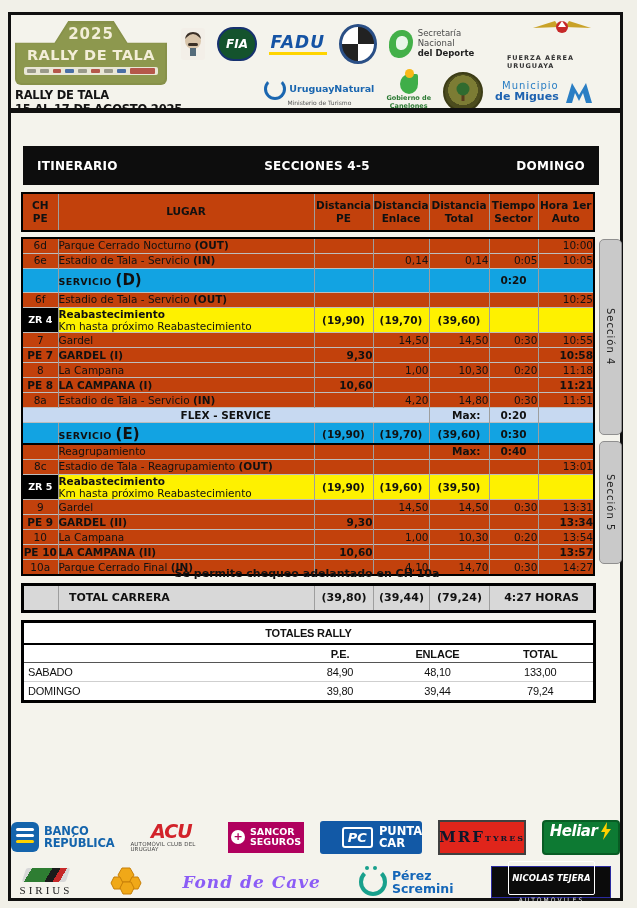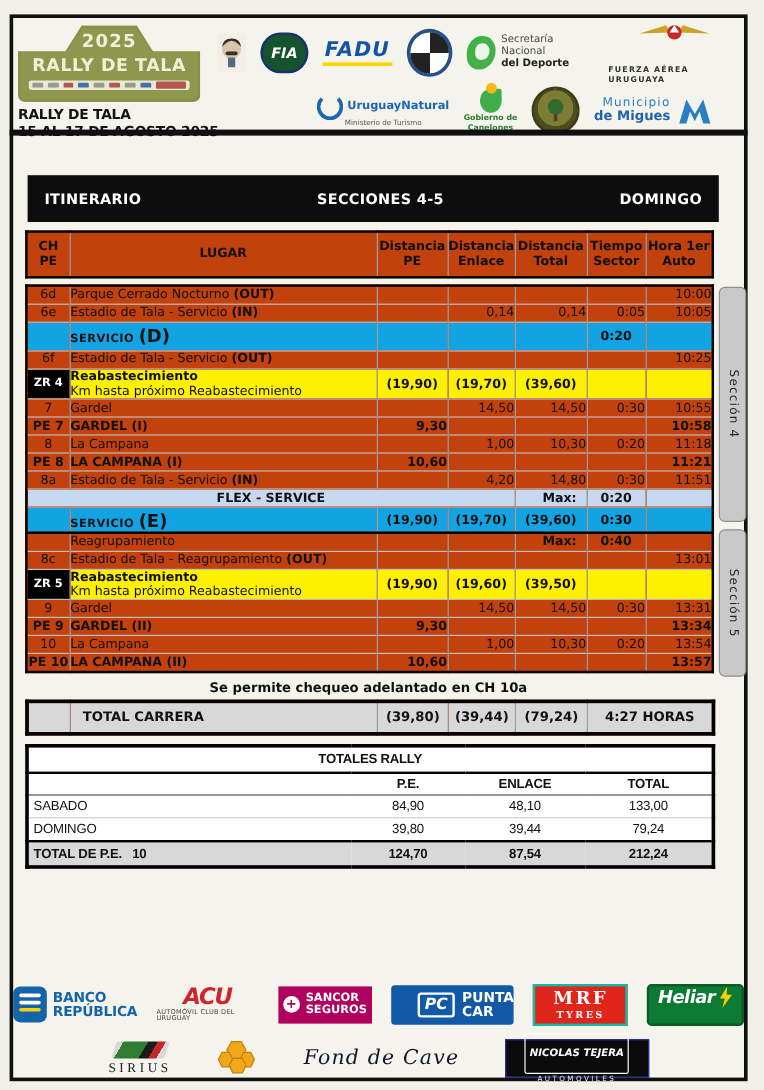--- a/index.html
+++ b/index.html
@@ -129,29 +129,29 @@
   .banco-text{color:#1464ac;font-weight:bold;font-size:11.5px;line-height:1.05;letter-spacing:-.2px;}
   .acu{display:flex;flex-direction:column;align-items:center;line-height:1;}
   .acu-text{color:#d2232a;font-weight:bold;font-style:italic;font-size:19px;letter-spacing:-1px;}
   .acu-sub{font-size:5.5px;color:#444;margin-top:1px;letter-spacing:.2px;}
   .sancor{width:88px;height:31px;background:#b0005e;color:#fff;display:flex;align-items:center;justify-content:center;gap:5px;}
   .sancor-icon{width:14px;height:14px;border-radius:50%;background:#fff;color:#b0005e;font-weight:bold;font-size:11px;line-height:14px;text-align:center;}
   .sancor-text{font-weight:bold;font-size:9.5px;line-height:1.1;}
   .punta{width:104px;height:33px;background:#1259a6;border-radius:3px;color:#fff;display:flex;align-items:center;justify-content:center;gap:6px;}
   .punta-mark{border:2px solid #fff;border-radius:3px;padding:1px 4px;font-weight:bold;font-style:italic;font-size:13px;margin-left:22px;}
   .punta-text{font-weight:bold;font-size:11.5px;line-height:1.05;}
-  .mrf{width:84px;height:31px;background:#e0251b;border:2px solid #14b8a6;color:#ffffff;display:flex;flex-direction:column;align-items:center;justify-content:center;line-height:1;}
+  .mrf{width:84px;height:31px;background:#e0251b;border:2px solid #404040;color:#0f172a;display:flex;align-items:center;justify-content:center;line-height:1;}
   .mrf-main{font-family:"DejaVu Serif",serif;font-weight:bold;font-size:15px;letter-spacing:2px;}
   .mrf-sub{font-family:"DejaVu Serif",serif;font-weight:bold;font-size:8px;letter-spacing:2px;margin-top:1px;}
   .heliar{width:86px;height:31px;background:#0d7a33;border-radius:4px;border:2px solid #085c24;color:#fff;display:flex;justify-content:center;gap:3px;}
   .heliar-text{font-weight:bold;font-style:italic;font-size:15px;letter-spacing:-.5px;}
   .sirius{display:flex;flex-direction:column;align-items:center;line-height:1;}
   .sirius-mark{width:44px;height:14px;background:linear-gradient(105deg,#d8d8d8 0 12%,#2e7d32 12% 55%,#1b1b1b 55% 72%,#c62828 72% 86%,#d8d8d8 86%);transform:skewX(-18deg);border-radius:2px;}
   .sirius-text{font-size:11px;letter-spacing:3px;color:#222;margin-top:3px;font-family:"Liberation Serif",serif;}
-  .fond{font-family:"DejaVu Serif",serif;font-style:italic;font-size:17px;color:#0f172a;letter-spacing:1px;}
+  .fond{font-family:"DejaVu Serif",serif;font-style:italic;font-size:17px;color:#8b5cf6;letter-spacing:1px;font-weight:bold;}
   .perez{display:flex;align-items:center;gap:5px;}
   .perez-icon{width:20px;height:20px;border:4px solid #18a08c;border-top-color:transparent;border-radius:50%;position:relative;}
   .perez-icon::after{content:"";position:absolute;left:2px;top:-6px;width:4px;height:4px;border-radius:50%;background:#18a08c;box-shadow:8px 0 0 #18a08c;}
   .perez-text{color:#1466b8;font-weight:bold;font-size:12.5px;line-height:1.05;}
   .tejera{width:118px;height:30px;background:#0b0b0b;color:#fff;display:flex;flex-direction:column;align-items:center;justify-content:center;border:1px solid #2a2aa0;line-height:1;}
   .tejera-l1{font-size:8.5px;font-weight:bold;font-style:italic;border:1px solid #fff;padding:12px 3px;border-radius:2px;}
   .tejera-l2{font-size:6px;letter-spacing:2px;margin-top:2px;color:#e6e6e6;}
 </style>
 </head>
 <body>
@@ -492,20 +492,29 @@
           </tr>
           <tr class="r-bold">
             <td class="c-ch">PE 10</td>
             <td class="c-lugar"><b>LA CAMPANA (II)</b></td>
             <td class="c-pe">10,60</td>
             <td class="c-enlace"></td>
             <td class="c-total"></td>
             <td class="c-tiempo"></td>
             <td class="c-hora">13:57</td>
           </tr>
+          <tr class="r-normal">
+            <td class="c-ch">10a</td>
+            <td class="c-lugar"><span>Parque Cerrado Final </span><b>(IN)</b></td>
+            <td class="c-pe"></td>
+            <td class="c-enlace">4,10</td>
+            <td class="c-total">14,70</td>
+            <td class="c-tiempo">0:30</td>
+            <td class="c-hora">14:27</td>
+          </tr>
         </tbody>
     </table>
 
     <div class="sec-tab tab4">
         <span>Sección  4</span>
       </div>
     <div class="sec-tab tab5">
         <span>Sección  5</span>
       </div>
 
@@ -554,26 +563,20 @@
           <td>84,90</td>
           <td>48,10</td>
           <td>133,00</td>
         </tr>
         <tr class="tot-row">
           <td class="lab">DOMINGO</td>
           <td>39,80</td>
           <td>39,44</td>
           <td>79,24</td>
         </tr>
-        <tr class="tot-total">
-          <td class="lab"><span>TOTAL DE P.E.</span>&nbsp;&nbsp;&nbsp;<span>10</span></td>
-          <td>124,70</td>
-          <td>87,54</td>
-          <td>212,24</td>
-        </tr>
       </tbody>
     </table>
 
     <div class="sponsors">
       <div class="sp-row">
         <span class="banco">
           <span class="banco-icon"></span>
           <span class="banco-text"><span>BANCO</span><br><span>REPÚBLICA</span></span>
         </span>
         <span class="acu">
@@ -608,20 +611,24 @@
           <svg width="34" height="30" viewBox="0 0 34 30">
               <g fill="#f0a818" stroke="#c77f08" stroke-width="1">
                 <polygon points="12,3 20,3 24,10 20,17 12,17 8,10"></polygon>
                 <polygon points="4,12 10,12 13,18 10,24 4,24 1,18"></polygon>
                 <polygon points="22,12 28,12 31,18 28,24 22,24 19,18"></polygon>
                 <polygon points="13,17 21,17 24,23 21,29 13,29 10,23"></polygon>
               </g>
             </svg>
         </span>
         <span class="fond">Fond de Cave</span>
+        <span class="perez">
+          <span class="perez-icon"></span>
+          <span class="perez-text"><span>Pérez</span><br><span>Scremini</span></span>
+        </span>
         <span class="tejera">
           <span class="tejera-l1">NICOLAS TEJERA</span>
           <span class="tejera-l2">AUTOMOVILES</span>
         </span>
       </div>
     </div>
 
   </div>
 </div>
 

